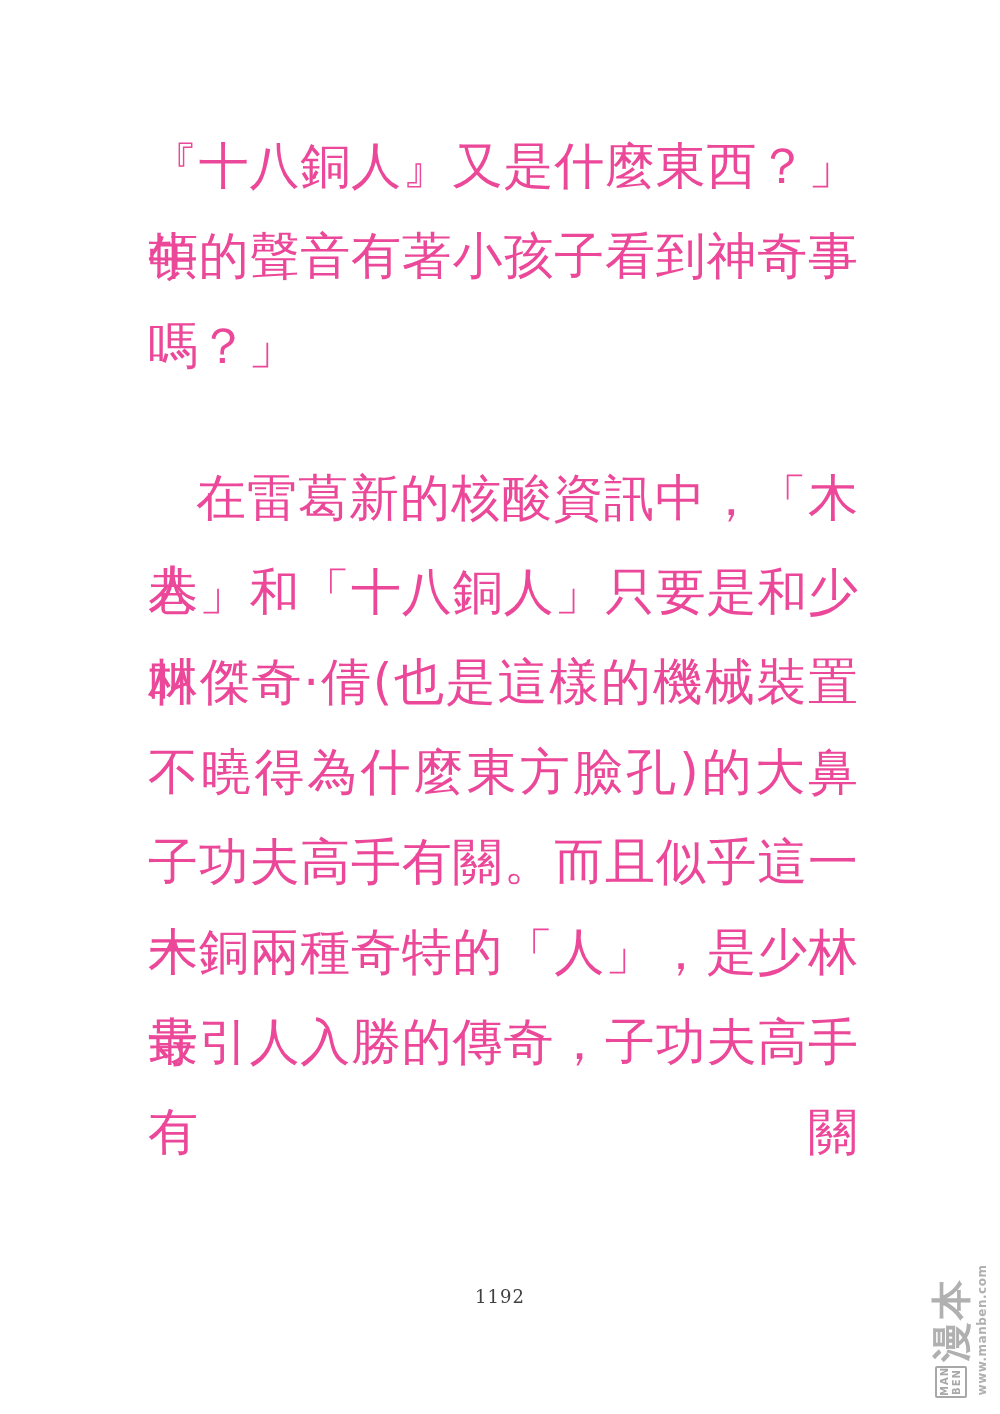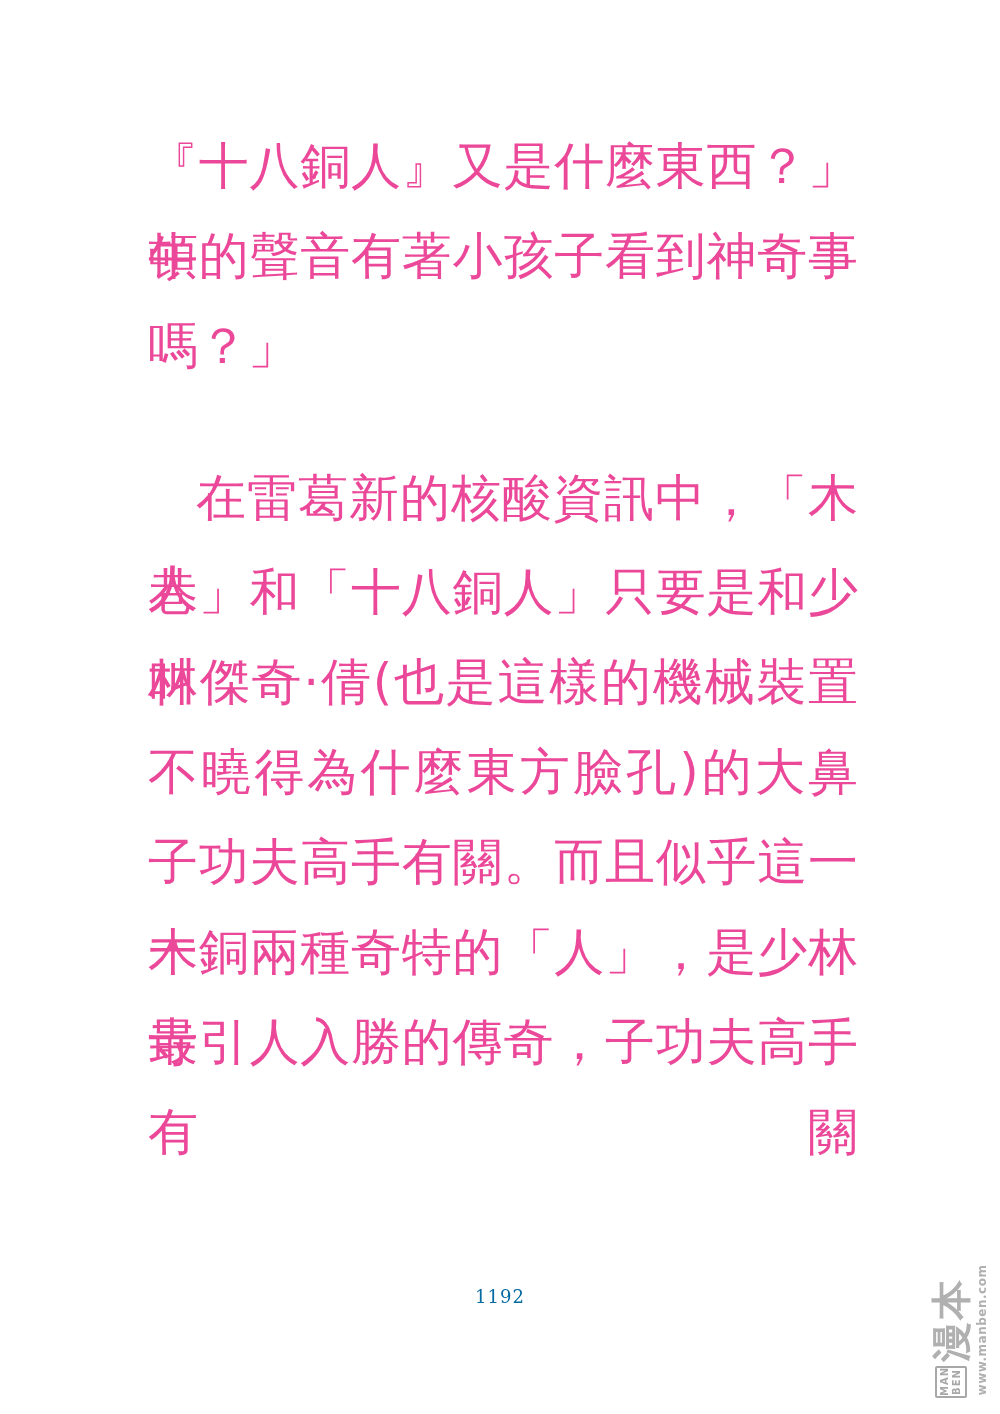--- a/index.html
+++ b/index.html
@@ -47,21 +47,21 @@
   }
   
   .page-number {
     position: absolute;
     top: 1286px;
     left: 0;
     width: 1000px;
     text-align: center;
     font-family: "DejaVu Serif", serif;
     font-size: 18px;
-    color: #0369a1;
+    color: #404040;
     letter-spacing: 1px;
   }
   
   .watermark-outer {
     position: absolute;
     left: 928px;
     top: 1262px;
     width: 62px;
     height: 136px;
   }

